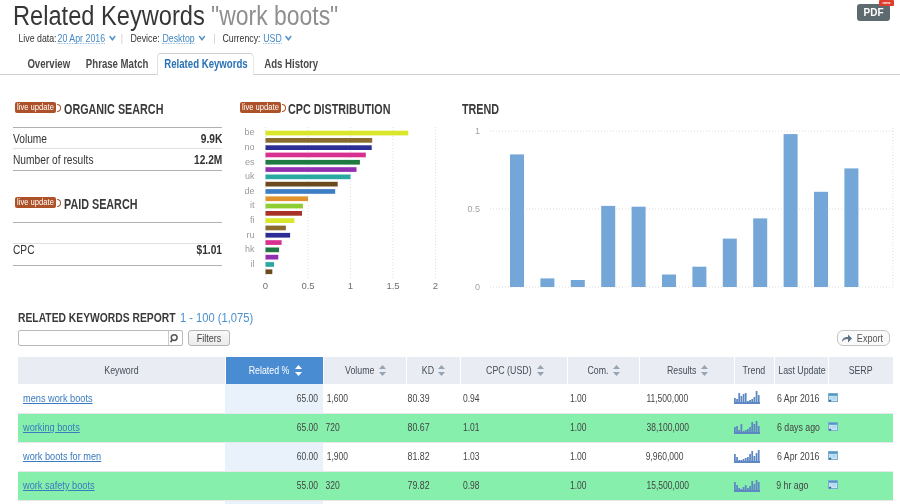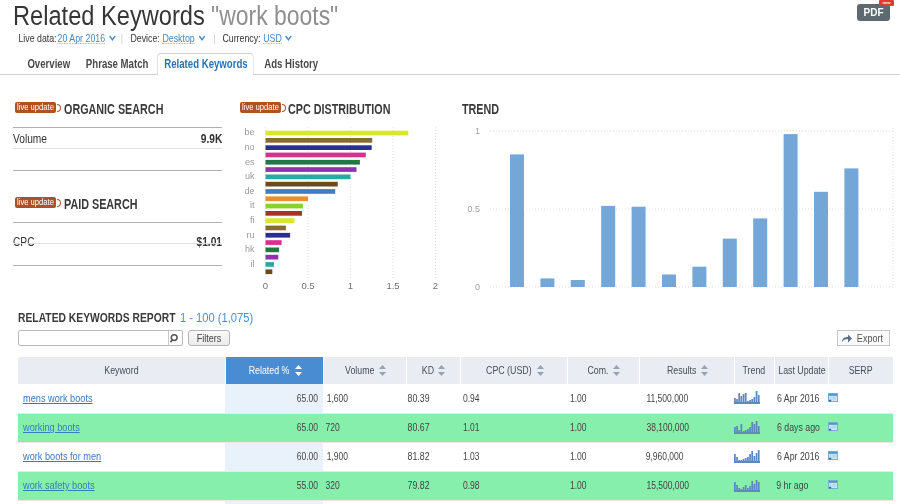--- a/index.html
+++ b/index.html
@@ -39,21 +39,21 @@
 .prow b { position:absolute; right:0; top:0; transform:scaleX(0.85); transform-origin:100% 0; }
 .prow i { font-style:normal; display:inline-block; transform:scaleX(0.85); transform-origin:0 0; }
 .pline { position:absolute; left:13px; width:209px; height:1px; }
 
 
 #repttl { position:absolute; left:18px; top:311px; font-size:12px; font-weight:bold; color:#3a3a3a; transform:scaleX(0.86); transform-origin:0 0; white-space:nowrap; }
 #repcount { position:absolute; left:180px; top:311px; font-size:12px; color:#4a90d0; transform:scaleX(0.93); transform-origin:0 0; white-space:nowrap; }
 #searchbox { position:absolute; left:18px; top:330px; width:165px; height:16px; border:1px solid #b9b9b9; border-radius:2px; background:#fff; }
 #filtersbtn { position:absolute; left:188px; top:330px; width:42px; height:16px; border:1px solid #b5b5b5; border-radius:3px; background:linear-gradient(#f9f9f9,#ebebeb); font-size:11px; color:#444; text-align:center; line-height:15px; }
 #filtersbtn i { font-style:normal; display:inline-block; transform:scaleX(0.82); }
-#exportbtn { position:absolute; left:837px; top:330px; width:53px; height:16px; border:1px solid #c5c5c5; border-radius:0; background:#fafafa; font-size:11px; color:#555; text-align:center; line-height:14px; white-space:nowrap; }
+#exportbtn { position:absolute; left:837px; top:330px; width:53px; height:16px; border:1px solid #c5c5c5; border-radius:6px; background:#fafafa; font-size:11px; color:#555; text-align:center; line-height:14px; white-space:nowrap; }
 #exportbtn i { font-style:normal; display:inline-block; transform:scaleX(0.82); }
 
 
 #tbl { position:absolute; left:18px; top:357px; width:875px; border-collapse:collapse; table-layout:fixed; font-size:10px; }
 #tbl th { background:#e9edf3; color:#454d57; font-weight:normal; height:27px; border-left:1px solid #fff; text-align:center; vertical-align:middle; white-space:nowrap; overflow:hidden;margin-top:7px; }
 #tbl th:first-child { border-left:none; }
 #tbl th.rel { background:#4a8cd2; color:#fff; }
 #tbl th .hx { display:inline-block; transform:scaleX(0.88); transform-origin:50% 50%; white-space:nowrap; }
 #tbl td { height:29px; border-bottom:1px solid #e8e8e8; color:#444; vertical-align:middle; padding:0; }
 #tbl tr.odd td { background:#86efac; }
@@ -104,29 +104,30 @@
   </div>
 
   <div class="liveupdate" style="left:15px; top:102px;">
       <i>live update</i>
       <u></u>
     </div>
   <div class="ptitle" style="left:64px; top:101.7px;">ORGANIC SEARCH</div>
   <div class="pline" style="top:127px; background:#b0b0b0;"></div>
   <div class="prow" style="top:133px;"><i>Volume</i> <b>9.9K</b></div>
   <div class="pline" style="top:148px; background:#e0e0e0;"></div>
+  <div class="prow" style="top:154px;"><i>Number of results</i> <b>12.2M</b></div>
   <div class="pline" style="top:170px; background:#b0b0b0;"></div>
 
   <div class="liveupdate" style="left:15px; top:197px;">
       <i>live update</i>
       <u></u>
     </div>
   <div class="ptitle" style="left:64px; top:196.7px;">PAID SEARCH</div>
   <div class="pline" style="top:222px; background:#b0b0b0;"></div>
-  <div class="prow" style="top:236px;"><i>CPC</i> <b>$1.01</b></div>
+  <div class="prow" style="top:244px;"><i>CPC</i> <b>$1.01</b></div>
   <div class="pline" style="top:243px; background:#e0e0e0;"></div>
   <div class="pline" style="top:265px; background:#b0b0b0;"></div>
 
   <div class="liveupdate" style="left:240px; top:102px;">
       <i>live update</i>
       <u></u>
     </div>
   <div class="ptitle" style="left:288px; top:101.7px;">CPC DISTRIBUTION</div>
   <svg id="cpcchart" style="position:absolute; left:240px; top:118px;" width="215" height="178">
       <line x1="25.5" x2="25.5" y1="9" y2="161.5" stroke="#ddd" stroke-width="1" stroke-dasharray="1,2"></line>

